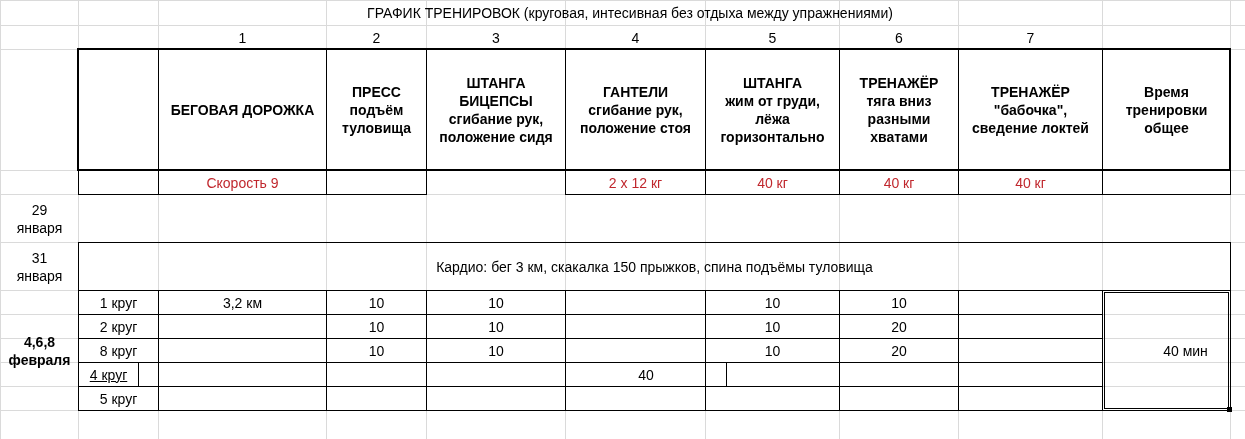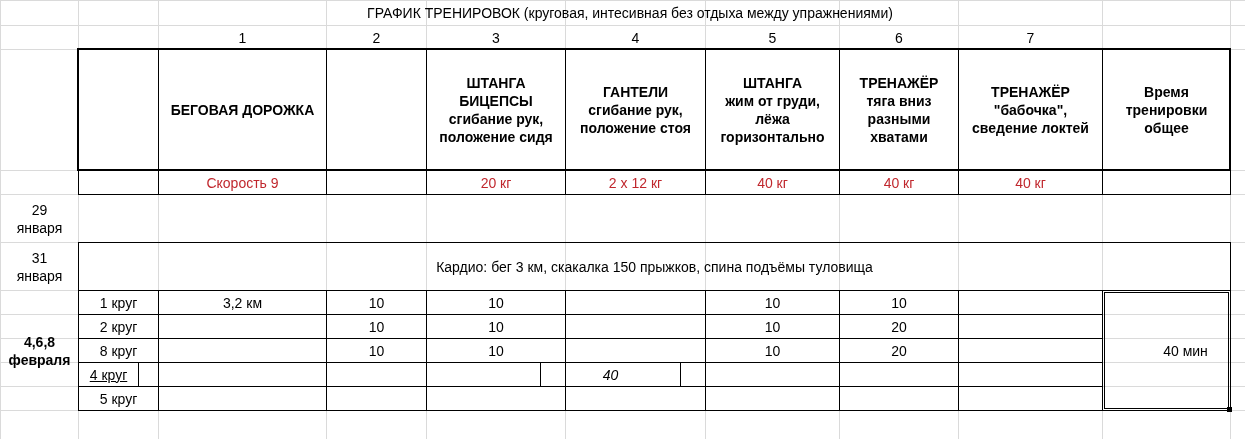--- a/index.html
+++ b/index.html
@@ -50,20 +50,23 @@
     <div class="cell " style="left: 158px; top: 0px; width: 944px; height: 26px; justify-content: center;">ГРАФИК ТРЕНИРОВОК (круговая, интесивная без отдыха между упражнениями)</div>
     <div class="cell " style="left: 158px; top: 25px; width: 169px; height: 25px;">1</div>
     <div class="cell " style="left: 326px; top: 25px; width: 101px; height: 25px;">2</div>
     <div class="cell " style="left: 426px; top: 25px; width: 140px; height: 25px;">3</div>
     <div class="cell " style="left: 565px; top: 25px; width: 141px; height: 25px;">4</div>
     <div class="cell " style="left: 705px; top: 25px; width: 135px; height: 25px;">5</div>
     <div class="cell " style="left: 839px; top: 25px; width: 120px; height: 25px;">6</div>
     <div class="cell " style="left: 958px; top: 25px; width: 145px; height: 25px;">7</div>
     <div class="cell b" style="left: 78px; top: 49px; width: 81px; height: 122px;"></div>
     <div class="cell hdr" style="left: 158px; top: 49px; width: 169px; height: 122px;">БЕГОВАЯ ДОРОЖКА</div>
+    <div class="cell hdr" style="left: 326px; top: 49px; width: 101px; height: 122px;">ПРЕСС
+подъём
+туловища</div>
     <div class="cell hdr" style="left: 426px; top: 49px; width: 140px; height: 122px;">ШТАНГА
 БИЦЕПСЫ
 сгибание рук,
 положение сидя</div>
     <div class="cell hdr" style="left: 565px; top: 49px; width: 141px; height: 122px;">ГАНТЕЛИ
 сгибание рук,
 положение стоя</div>
     <div class="cell hdr" style="left: 705px; top: 49px; width: 135px; height: 122px;">ШТАНГА
 жим от груди,
 лёжа
@@ -74,21 +77,20 @@
 хватами</div>
     <div class="cell hdr" style="left: 958px; top: 49px; width: 145px; height: 122px;">ТРЕНАЖЁР
 "бабочка",
 сведение локтей</div>
     <div class="cell hdr" style="left: 1102px; top: 49px; width: 129px; height: 122px;">Время
 тренировки
 общее</div>
     <div class="cell b" style="left: 78px; top: 170px; width: 81px; height: 25px;"></div>
     <div class="cell b red" style="left: 158px; top: 170px; width: 169px; height: 25px;">Скорость 9</div>
     <div class="cell b red" style="left: 326px; top: 170px; width: 101px; height: 25px;"></div>
-    <div class="cell b red" style="left: 426px; top: 170px; width: 140px; height: 25px;">20 кг</div>
     <div class="cell b red" style="left: 565px; top: 170px; width: 141px; height: 25px;">2 х 12 кг</div>
     <div class="cell b red" style="left: 705px; top: 170px; width: 135px; height: 25px;">40 кг</div>
     <div class="cell b red" style="left: 839px; top: 170px; width: 120px; height: 25px;">40 кг</div>
     <div class="cell b red" style="left: 958px; top: 170px; width: 145px; height: 25px;">40 кг</div>
     <div class="cell b red" style="left: 1102px; top: 170px; width: 129px; height: 25px;"></div>
     <div class="cell " style="left: 0px; top: 194px; width: 79px; height: 49px;">29
 января</div>
     <div class="cell " style="left: 0px; top: 242px; width: 79px; height: 49px; border-radius: 21px;">31
 января</div>
     <div class="cell b" style="left: 78px; top: 242px; width: 1153px; height: 49px;">Кардио: бег 3 км, скакалка 150 прыжков, спина подъёмы туловища</div>
@@ -115,21 +117,21 @@
     <div class="cell b" style="left: 326px; top: 338px; width: 101px; height: 25px;">10</div>
     <div class="cell b" style="left: 426px; top: 338px; width: 140px; height: 25px;">10</div>
     <div class="cell b" style="left: 565px; top: 338px; width: 141px; height: 25px;"></div>
     <div class="cell b" style="left: 705px; top: 338px; width: 135px; height: 25px;">10</div>
     <div class="cell b" style="left: 839px; top: 338px; width: 120px; height: 25px;">20</div>
     <div class="cell b" style="left: 958px; top: 338px; width: 145px; height: 25px;"></div>
     <div class="cell b" style="left: 78px; top: 362px; width: 61px; height: 25px; text-decoration: underline;">4 круг</div>
     <div class="cell b" style="left: 158px; top: 362px; width: 169px; height: 25px;"></div>
     <div class="cell b" style="left: 326px; top: 362px; width: 101px; height: 25px;"></div>
     <div class="cell b" style="left: 426px; top: 362px; width: 140px; height: 25px;"></div>
-    <div class="cell b" style="left: 540px; top: 362px; width: 141px; height: 25px; font-style: italic;">40</div>
+    <div class="cell b" style="left: 565px; top: 362px; width: 162px; height: 25px;">40</div>
     <div class="cell b" style="left: 705px; top: 362px; width: 135px; height: 25px;"></div>
     <div class="cell b" style="left: 839px; top: 362px; width: 120px; height: 25px;"></div>
     <div class="cell b" style="left: 958px; top: 362px; width: 145px; height: 25px;"></div>
     <div class="cell b" style="left: 78px; top: 386px; width: 81px; height: 25px;">5 круг</div>
     <div class="cell b" style="left: 158px; top: 386px; width: 169px; height: 25px;"></div>
     <div class="cell b" style="left: 326px; top: 386px; width: 101px; height: 25px;"></div>
     <div class="cell b" style="left: 426px; top: 386px; width: 140px; height: 25px;"></div>
     <div class="cell b" style="left: 565px; top: 386px; width: 141px; height: 25px;"></div>
     <div class="cell b" style="left: 705px; top: 386px; width: 135px; height: 25px;"></div>
     <div class="cell b" style="left: 839px; top: 386px; width: 120px; height: 25px;"></div>

